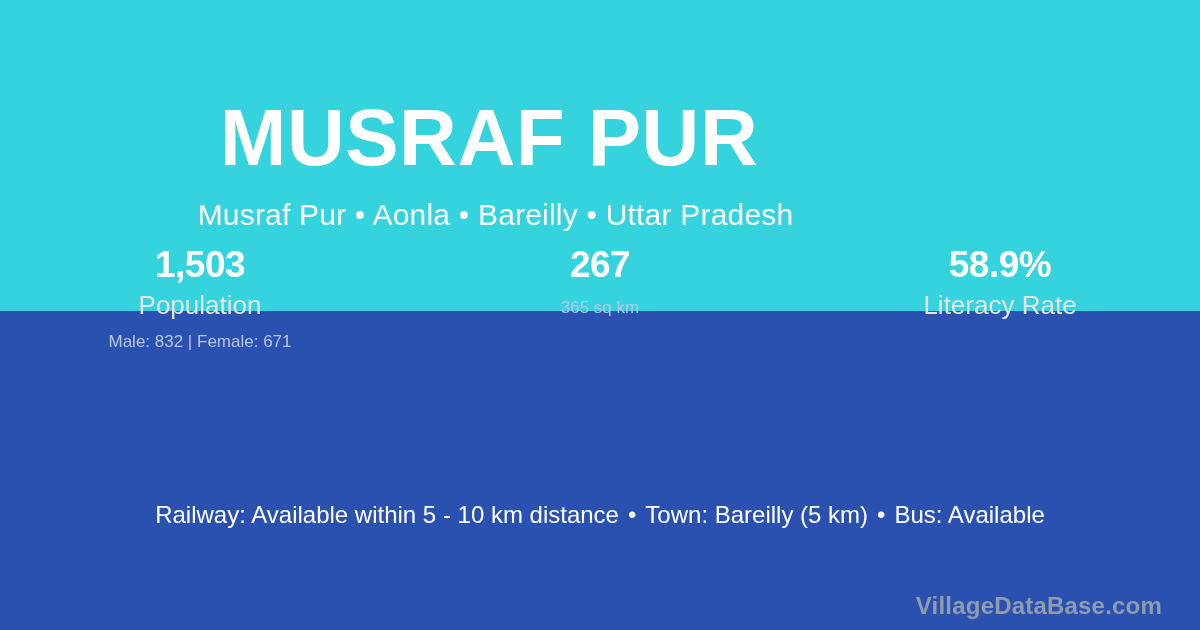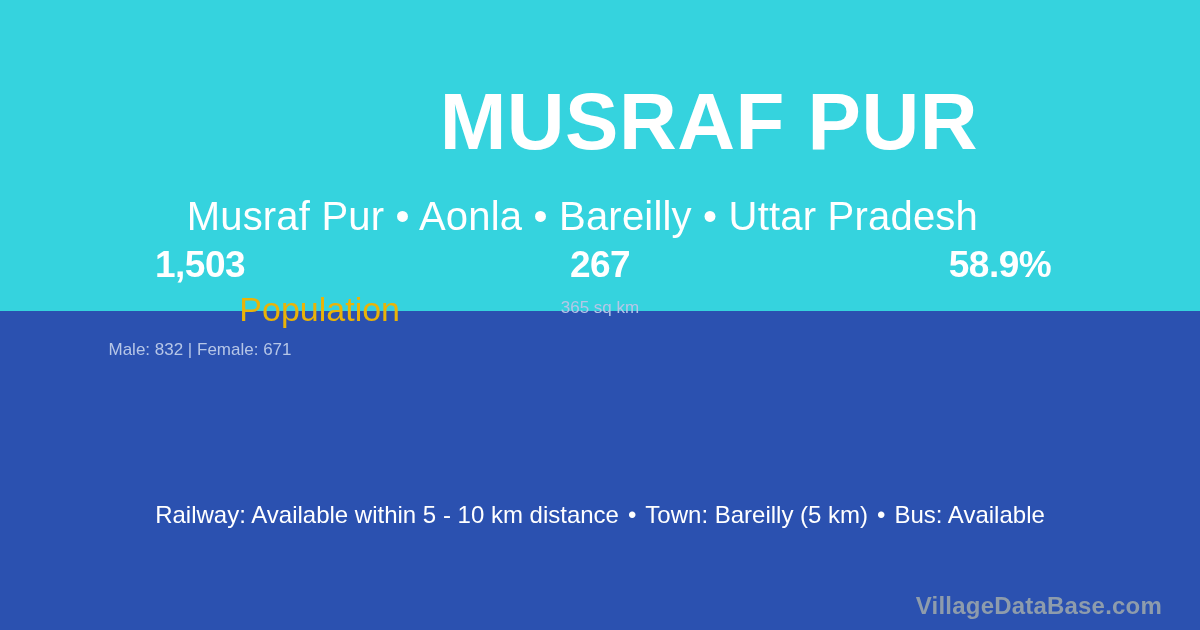--- a/index.html
+++ b/index.html
@@ -35,37 +35,37 @@
     position: absolute;
     left: 0; top: 311px;
     width: 1200px;
     height: 319px;
     background: #2b51b0;
   }
 
   
   .header {
     position: absolute;
-    left: 0; top: 0;
+    left: 0; top: 16px;
     width: 978px;
-    text-align: right;
+    text-align: center;
     z-index: 3;
   }
   .village-title {
     margin-top: 82px;
     font-size: 80px;
     font-weight: bold;
     color: #ffffff;
     line-height: 1.0;
     letter-spacing: 0.5px;
     white-space: nowrap;
   }
   .village-subtitle {
-    margin-top: 34px;
-    font-size: 40px;
+    margin-top: 22px;
+    font-size: 30px;
     font-weight: normal;
     color: #ffffff;
     line-height: 1.0;
     letter-spacing: 0.2px;
     white-space: nowrap;
     padding-left: 13px;
   }
 
   
   .stats-row {
@@ -82,26 +82,25 @@
   .stat-value {
     font-size: 37px;
     font-weight: bold;
     color: #ffffff;
     line-height: 1.02;
     letter-spacing: -0.5px;
     white-space: nowrap;
   }
   .stat-label {
     margin-top: 8px;
-    font-size: 34px;
+    font-size: 26px;
     font-weight: normal;
-    color: #eab308;
+    color: #e5e5e5;
     line-height: 1.0;
     white-space: nowrap;
-    text-align: right;
   }
   .stat-sub {
     margin-top: 15px;
     font-size: 17px;
     font-weight: normal;
     color: #b6c6e7;
     line-height: 1.0;
     white-space: nowrap;
   }
 
@@ -160,20 +159,21 @@
       <div class="stat-sub">Male: 832 | Female: 671</div>
     </div>
 
     <div class="stat">
       <div class="stat-value">267</div>
       <div class="stat-sub">365 sq km</div>
     </div>
 
     <div class="stat">
       <div class="stat-value">58.9%</div>
+      <div class="stat-label">Literacy Rate</div>
     </div>
 
   </div>
 
   <div class="info-line"><span>Railway: Available within 5 - 10 km distance</span><span class="info-sep">•</span><span>Town: Bareilly (5 km)</span><span class="info-sep">•</span><span>Bus: Available</span></div>
 
   <div class="watermark">VillageDataBase.com</div>
 
 </div>
 

